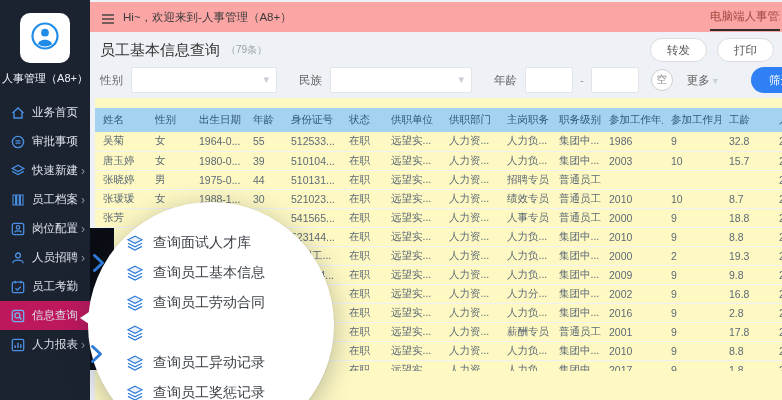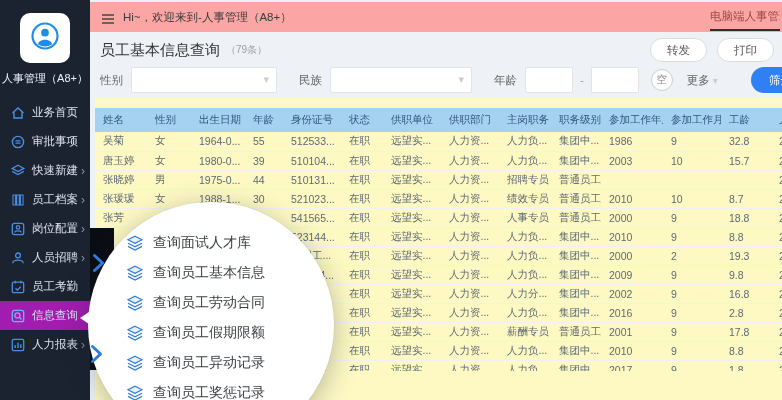--- a/index.html
+++ b/index.html
@@ -10,21 +10,21 @@
   
   .sidebar{position:absolute;left:0;top:0;width:90px;height:400px;background:#1b2230;z-index:10}
   .appbadge{padding-top:13px;text-align:center}
   .apptile{width:50px;height:50px;background:#fff;border-radius:10px;margin:0 auto;
            display:flex;align-items:center;justify-content:center}
   .apptile svg{width:40px;height:40px}
   .appname{color:#eef2f8;font-size:11px;margin-top:8px;white-space:nowrap}
   .nav{position:absolute;top:98px;left:0;right:0}
   .nav-item{height:29px;display:flex;align-items:center;padding:0 12px 0 10px;
             color:#dde3ec;font-size:11.5px;position:relative;cursor:pointer;white-space:nowrap}
-  .nav-item.active{background:#a21caf}
+  .nav-item.active{background:#be185d}
   .nicon{width:16px;height:16px;margin-right:6px;flex:none;display:flex}
   .nicon svg{width:16px;height:16px}
   .nav-arrow{position:absolute;right:5px;color:#8b93a3;font-size:12px;line-height:1}
 
   
   .topbar{position:absolute;left:90px;top:2px;width:756px;height:30px;background:#fca5a5;z-index:5}
   .hamburger{position:absolute;left:11px;top:9px;cursor:pointer}
   .greeting{position:absolute;left:33px;top:0;line-height:30px;font-size:11.5px;color:#3c3c3c;white-space:nowrap}
   .top-tab{position:absolute;right:66px;top:0;height:29px;line-height:29px;width:70px;overflow:hidden;
            white-space:nowrap;color:#a04a42;font-size:11.5px;border-bottom:2px solid #2e2e2e;cursor:pointer}
@@ -527,21 +527,20 @@
       </span>
       <span>查询员工劳动合同</span>
     </div>
     <div class="popup-item">
       <span style="display:flex">
         <svg viewBox="0 0 18 18">
           <path d="M9 2.2 16 5.8 9 9.4 2 5.8Z" fill="#e8f1fb" stroke="#2f7bd9" stroke-width="1.2"></path>
           <path d="M2 9.2 9 12.8 16 9.2M2 12.4 9 16 16 12.4" fill="none" stroke="#2f7bd9" stroke-width="1.2"></path>
         </svg>
       </span>
-      <span>查询员工假期限额</span>
     </div>
     <div class="popup-item">
       <span style="display:flex">
         <svg viewBox="0 0 18 18">
           <path d="M9 2.2 16 5.8 9 9.4 2 5.8Z" fill="#e8f1fb" stroke="#2f7bd9" stroke-width="1.2"></path>
           <path d="M2 9.2 9 12.8 16 9.2M2 12.4 9 16 16 12.4" fill="none" stroke="#2f7bd9" stroke-width="1.2"></path>
         </svg>
       </span>
       <span>查询员工异动记录</span>
     </div>

